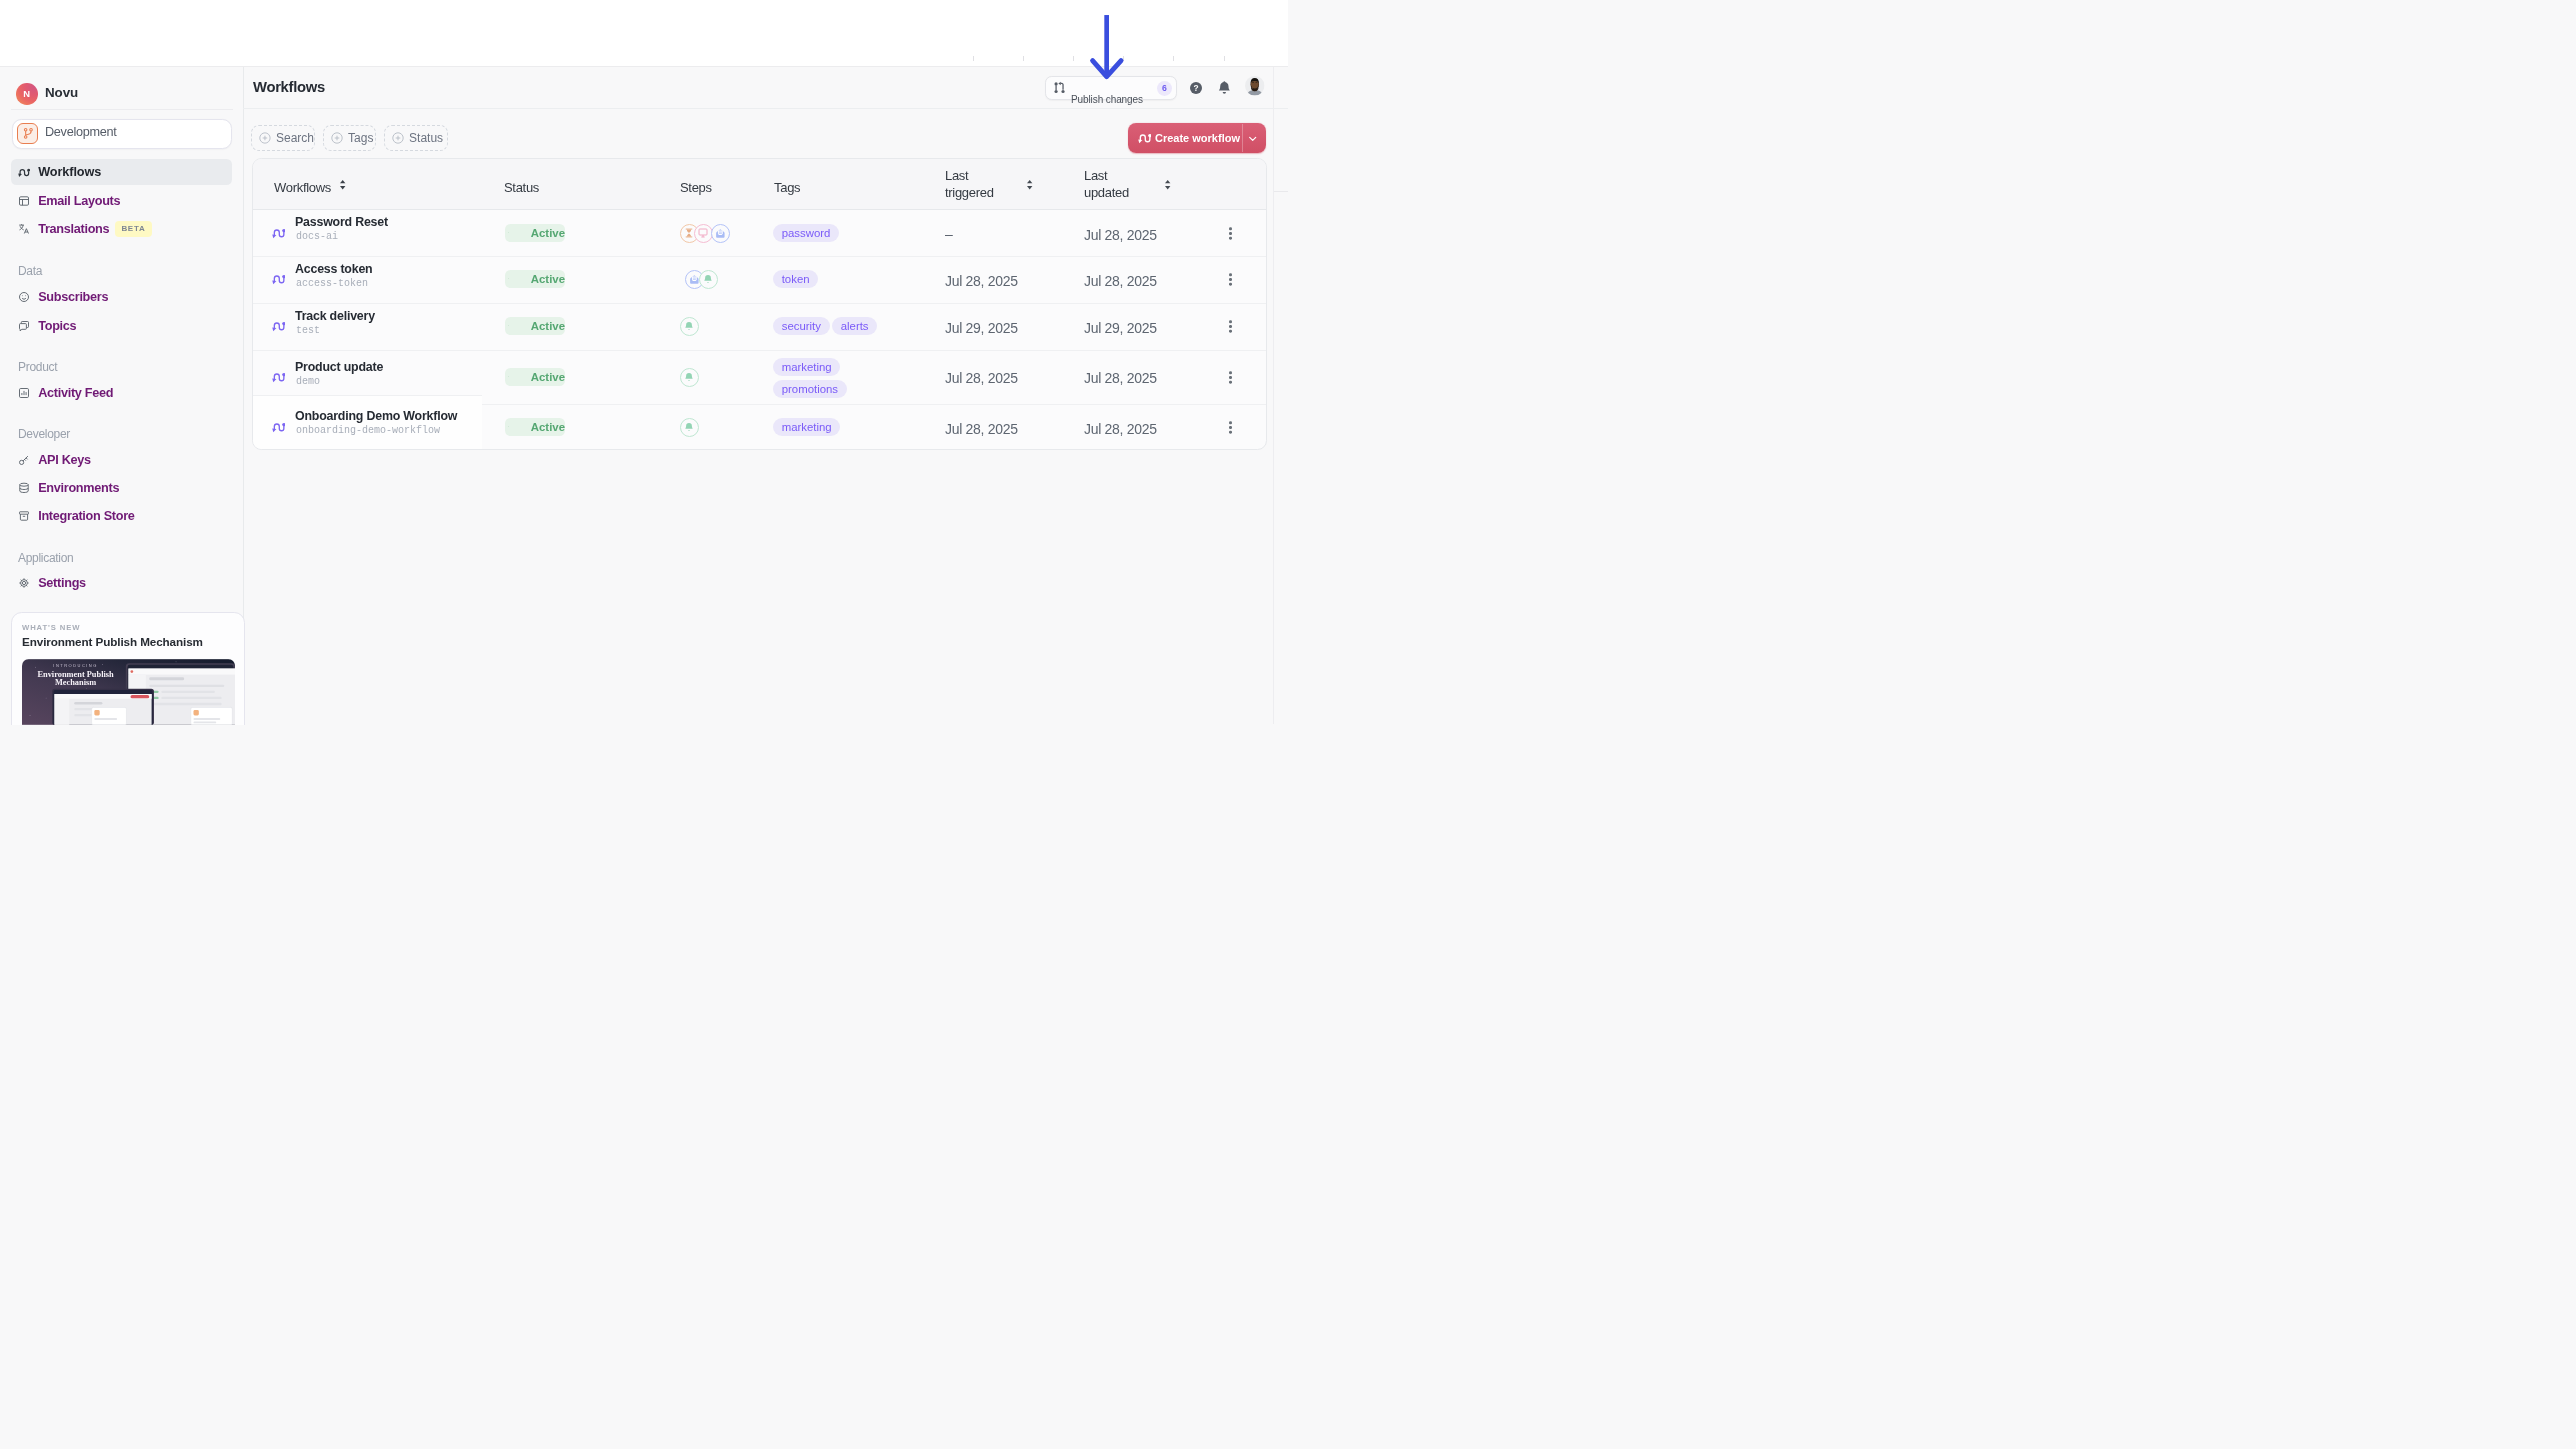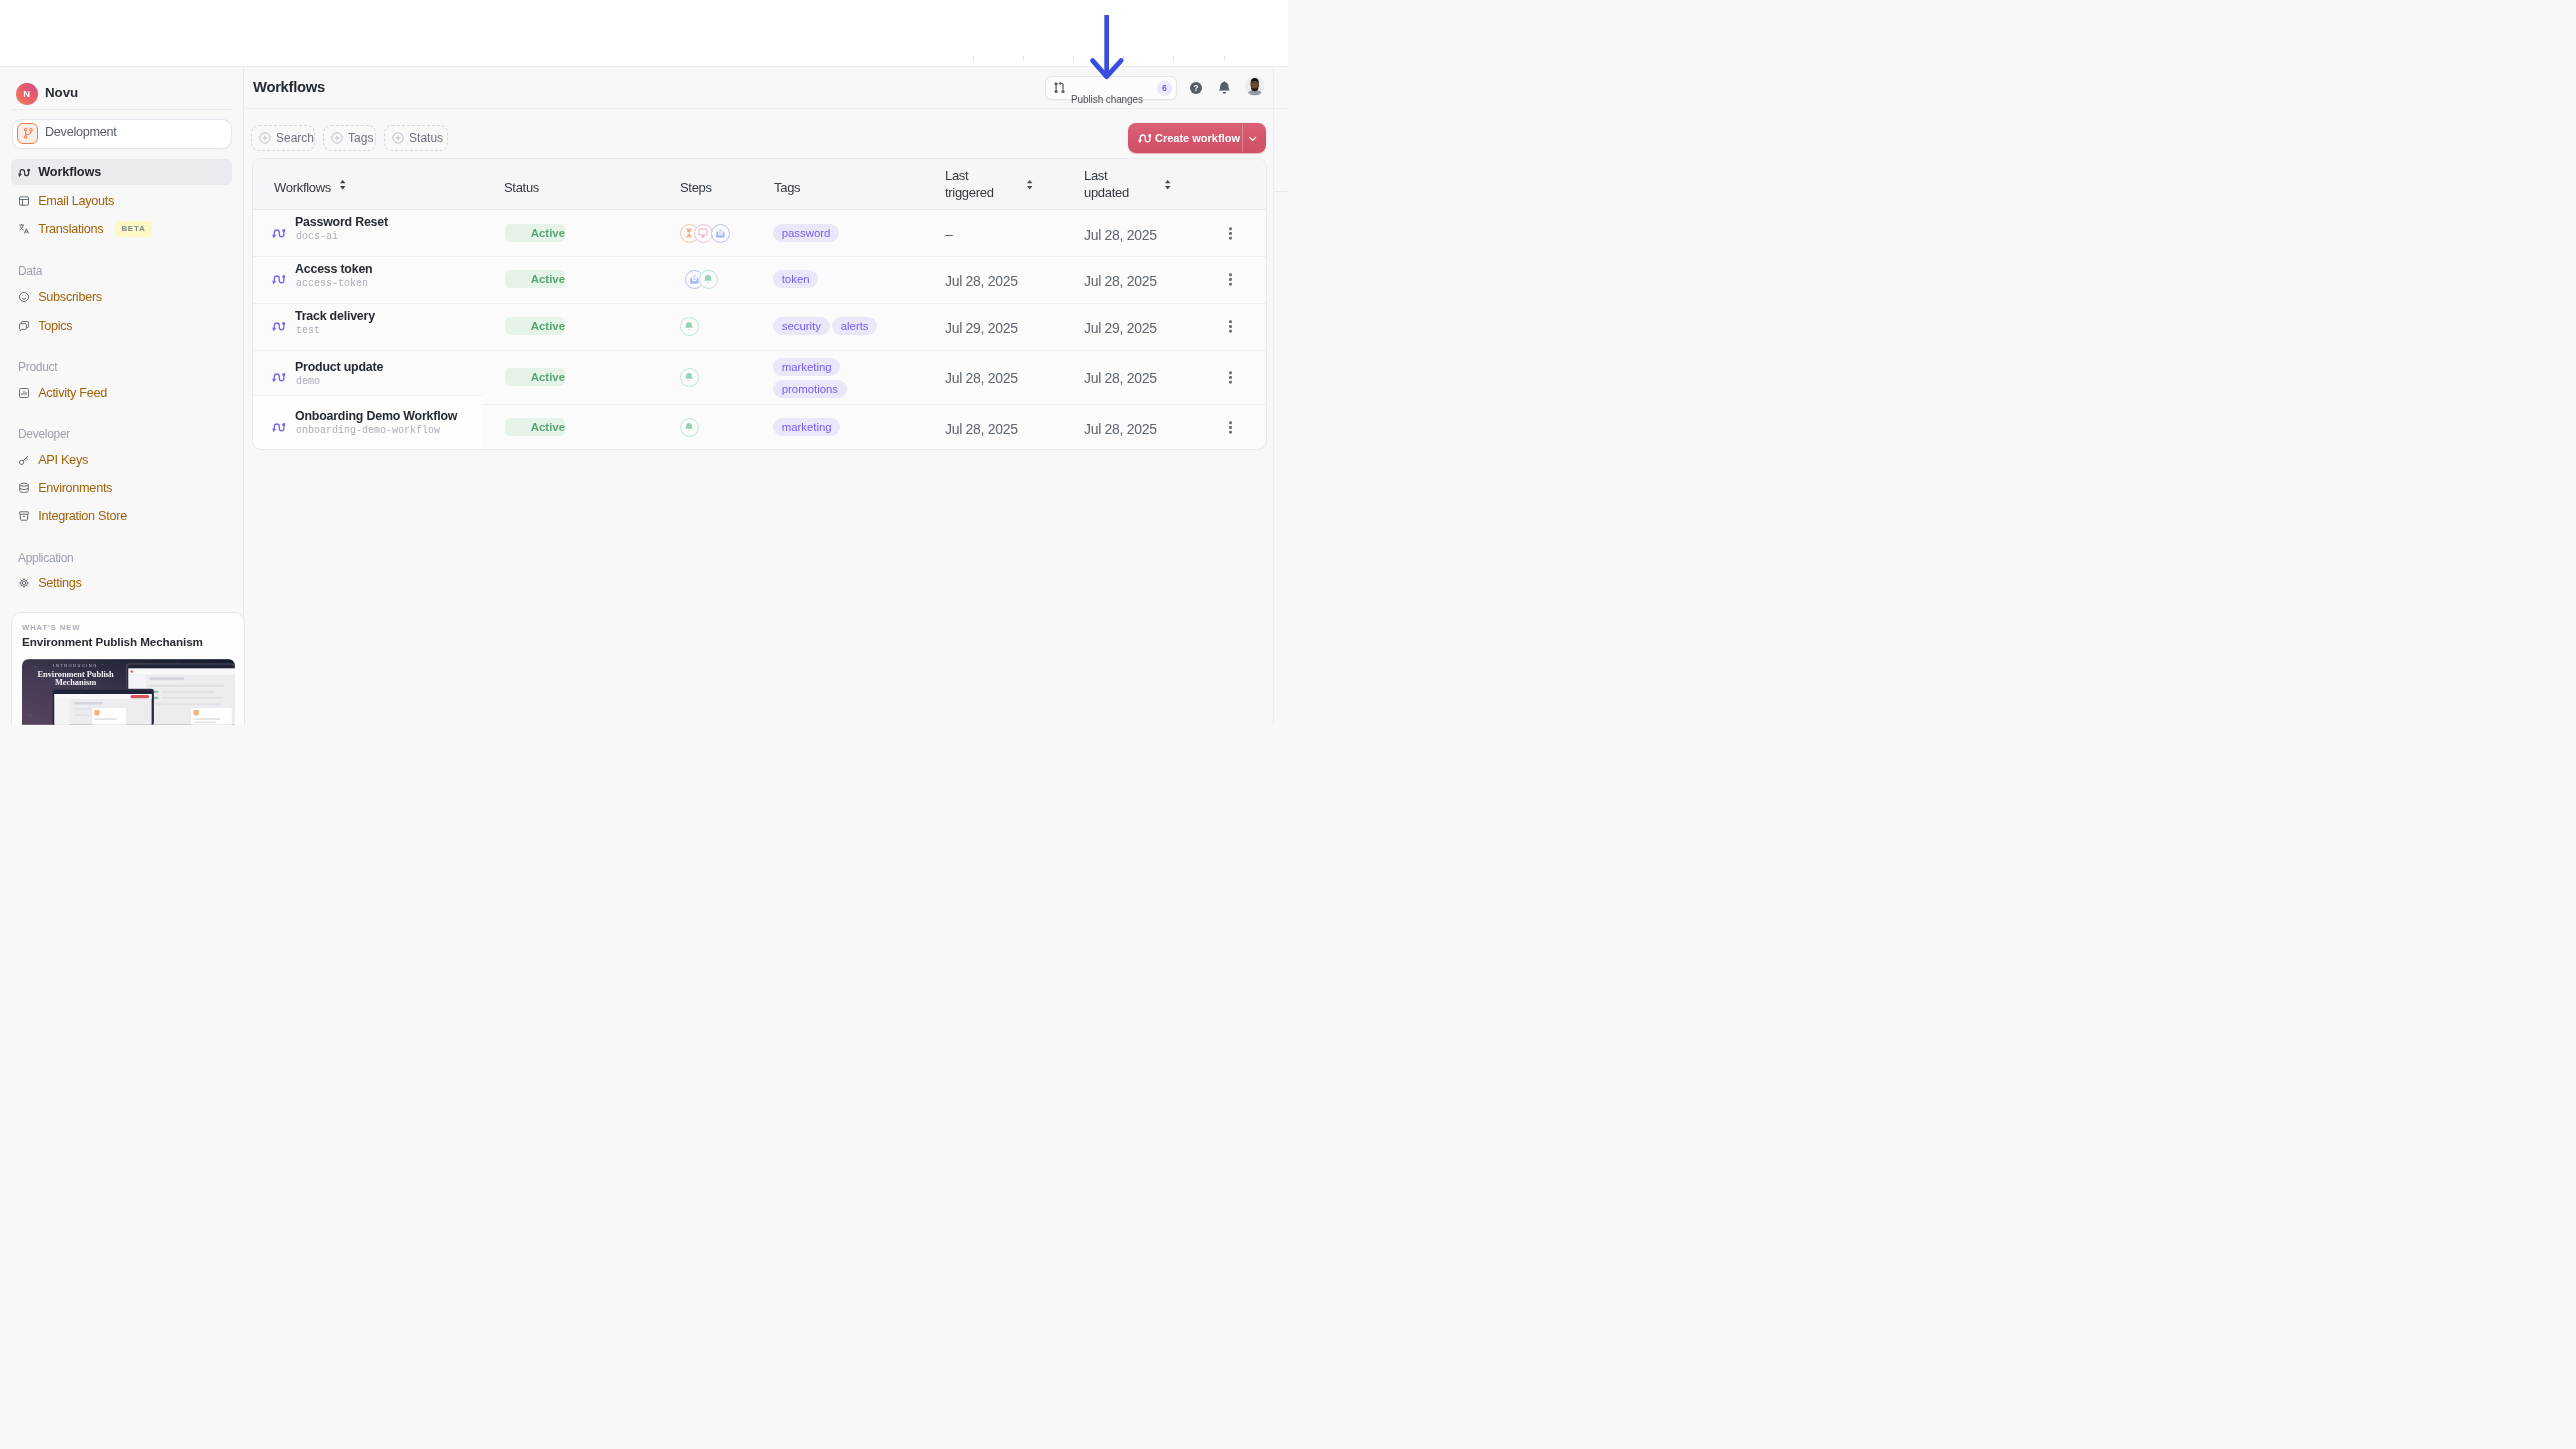--- a/index.html
+++ b/index.html
@@ -23,21 +23,21 @@
   #logodivider { left:10.7px; top:109px; width:222px; height:0.7px; background:#ececef; }
   #novulogo { left:16px; top:83px; width:21.5px; height:21.5px; border-radius:50%; background:radial-gradient(circle at 80% 18%, #d4567f 0%, #e25a6f 35%, #ea6663 60%, #f0855b 88%, #f29a5e 100%); }
   #novulogo span { position:absolute; left:0; top:0; width:21.5px; height:21.5px; text-align:center; line-height:21.5px; color:#fff; font-size:9.4px; font-weight:600;}
   #novuname { left:45px; top:85px; font-size:13.4px; font-weight:700; color:#2a2f37; letter-spacing:-0.1px; }
   #devbtn { left:12px; top:119px; width:220px; height:29.5px; background:#fff; border:0.7px solid #e5e5ee; border-radius:9.4px; box-shadow:0 0.7px 1.3px rgba(20,21,26,0.03); }
   #devicon { left:17px; top:123px; width:21px; height:21px; border-radius:6px; background:#fbeee7; border:0.8px solid #e97e50; }
   #devtext { left:45px; top:125px; font-size:12.7px; font-weight:400; color:#555c67; letter-spacing:-0.3px; }
   .navitem { left:10.7px; width:221px; height:25.5px; border-radius:5.4px; }
   .navitem.active { background:#e9ebee; }
   .navicon { position:absolute; left:7.4px; top:6.7px; width:12px; height:12px; }
-  .navlabel { position:absolute; left:27.5px; top:50%; transform:translateY(-50%); font-size:12.7px; font-weight:400; color:#a16207; letter-spacing:-0.3px; }
+  .navlabel { position:absolute; left:27.5px; top:50%; transform:translateY(-50%); font-size:12.7px; font-weight:700; color:#701a75; letter-spacing:-0.3px; }
   .navitem.active .navlabel { color:#23272e; font-weight:700; letter-spacing:-0.1px; }
   .sectionlabel { left:18px; font-size:12px; font-weight:400; color:#9aa1ac; letter-spacing:-0.3px; }
   #betabadge { position:absolute; left:104px; top:5.4px; height:15.4px; padding:0 6.7px; background:#fef9c3; border-radius:4px; font-size:8px; font-weight:600; letter-spacing:0.7px; color:#7e8692; line-height:15.4px; }
   
   #wncard { left:11.4px; top:612px; width:234px; height:201px; background:#fdfdfe; border:0.7px solid #e5e5ee; border-radius:10.7px; }
   #wnlabel { left:22px; top:623px; font-size:7.7px; font-weight:700; letter-spacing:0.9px; color:#a9aeb8; }
   #wntitle { left:22px; top:635px; font-size:11.7px; font-weight:700; color:#272c33; letter-spacing:-0.1px; }
   #wnimg { left:22px; top:659px; width:213px; height:66px; border-radius:6.7px 6.7px 0 0; overflow:hidden; }
   
   .chip { top:125px; height:26px; border:1px dashed #d5d9df; border-radius:8px; color:#6c7380; font-size:12px; font-weight:400; display:flex; align-items:center; gap:5.4px; padding-left:6.7px; }

